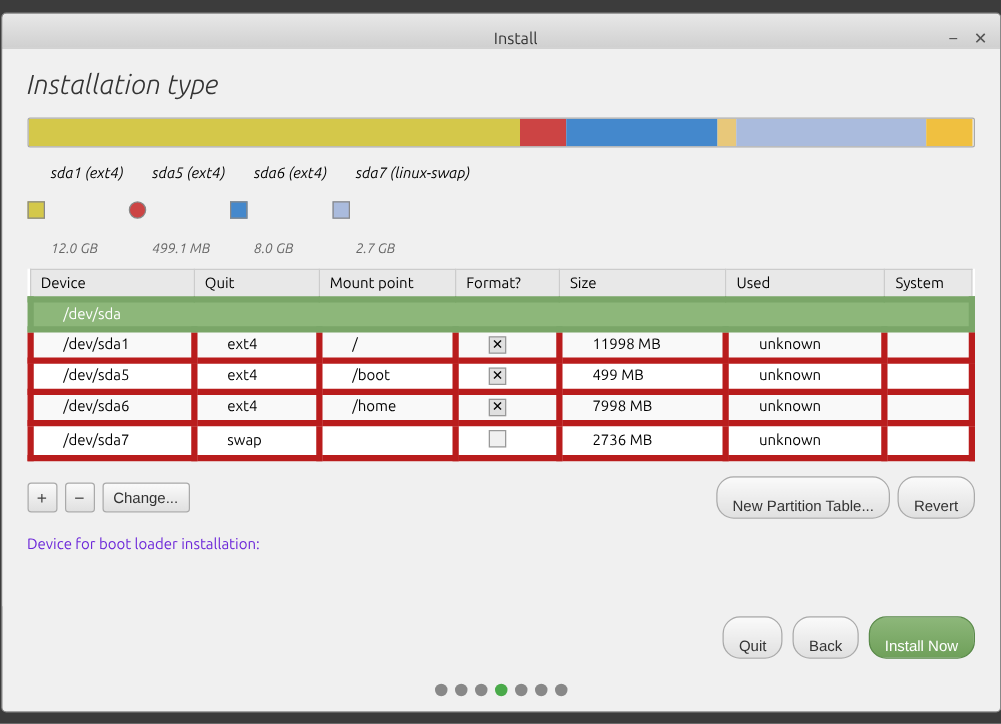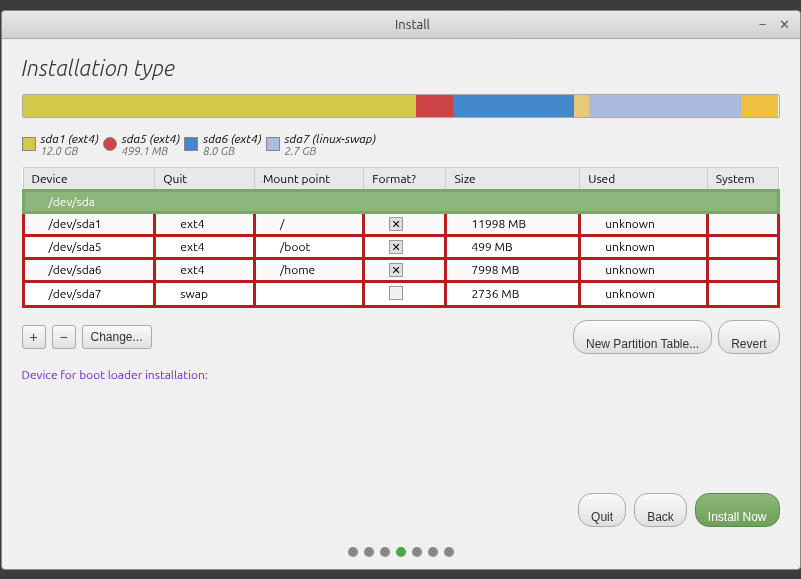--- a/index.html
+++ b/index.html
@@ -20,21 +20,21 @@
       border: 1px solid #888;
       border-radius: 4px;
       display: flex;
       flex-direction: column;
     }
     .titlebar {
       background: linear-gradient(to bottom, #e8e8e8, #d0d0d0);
       border-bottom: 1px solid #aaa;
       height: 28px;
       display: flex;
-      align-items: center;
+      align-items: flex-end;
       justify-content: space-between;
       padding: 0 8px;
       border-radius: 4px 4px 0 0;
     }
     .titlebar-title {
       flex: 1;
       text-align: center;
       font-size: 13px;
       color: #333;
     }
@@ -96,37 +96,38 @@
       font-size: 12px;
     }
     .legend-swatch {
       width: 14px;
       height: 14px;
       border: 1px solid #888;
     }
     .legend-sub {
       color: #666;
       font-size: 11px;
+      margin-top: 48px;
     }
     .partition-table {
       width: 100%;
       border: 1px solid #ccc;
       border-collapse: collapse;
       background: white;
     }
     .partition-table th {
       background: #e8e8e8;
       border: 1px solid #ccc;
       padding: 4px 8px;
       text-align: left;
       font-weight: normal;
       font-size: 12px;
     }
     .partition-table td {
-      border: 3px solid #b91c1c;
+      border: 5px solid #b91c1c;
       padding: 3px 24px;
       font-size: 12px;
     }
     .row-sda {
       background: #8db77a;
       color: white;
     }
     .row-sda td {
       border-color: #7aa668;
     }

